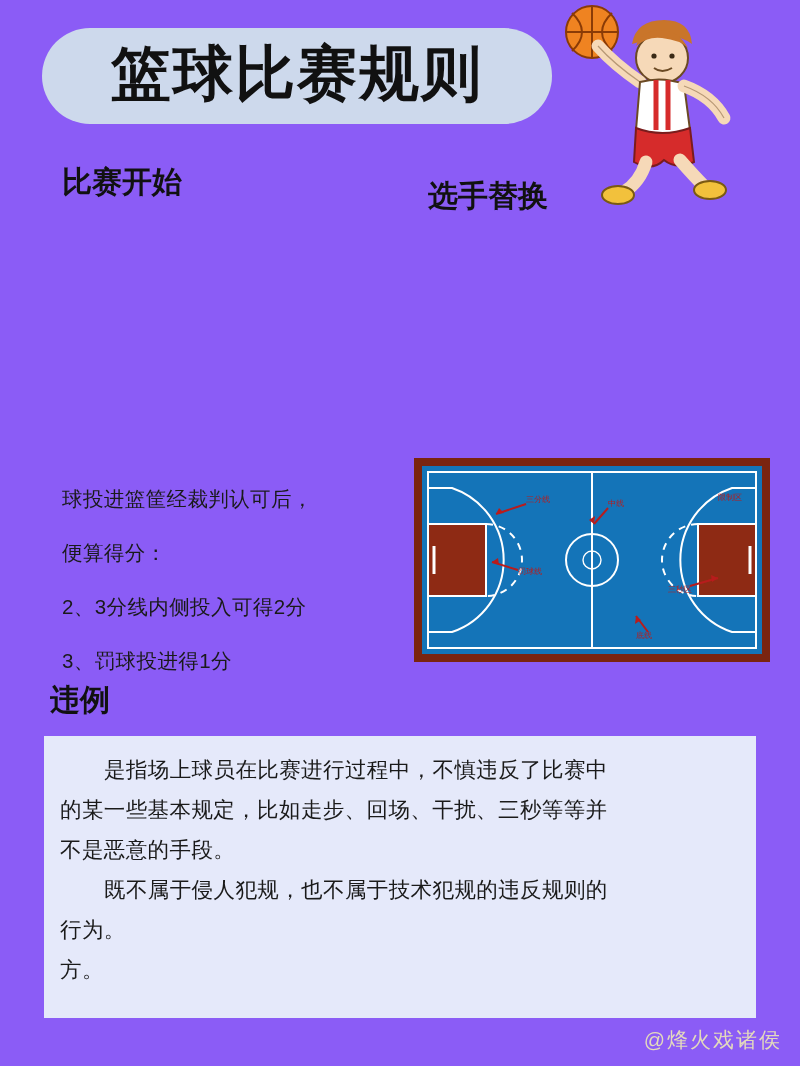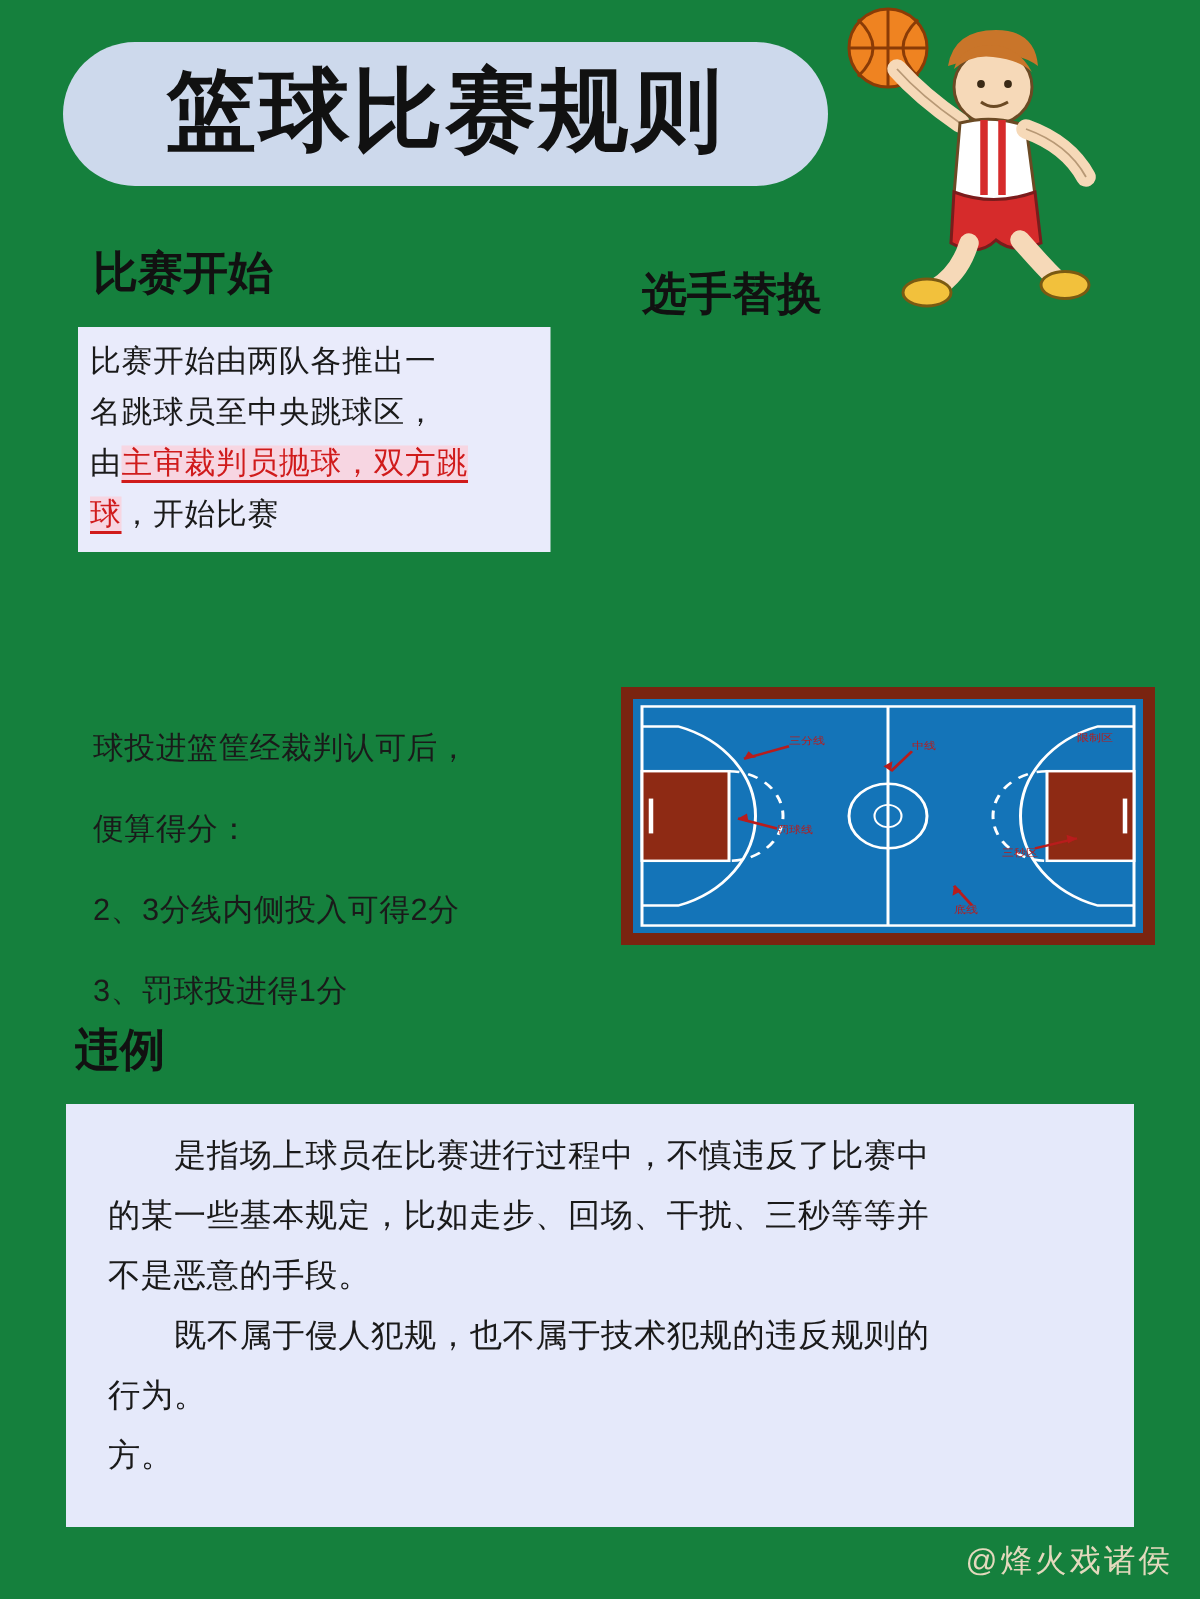--- a/index.html
+++ b/index.html
@@ -11,21 +11,21 @@
     width: 800px;
     height: 1066px;
     position: relative;
     font-family: "Liberation Sans", sans-serif;
     color: #1a1a1a;
     overflow: hidden;
   }
   .page {
     position: absolute;
     inset: 0;
-    background: #15803d;
+    background: #8b5cf6;
   }
 
   
   .title-wrap {
     position: absolute;
     left: 42px;
     top: 28px;
     width: 510px;
     height: 96px;
     background: #cdd9ec;
@@ -107,21 +107,21 @@
     letter-spacing: 0.4px;
   }
   .score-text p { margin: 16px; }
 
   
   .court {
     position: absolute;
     left: 414px;
     top: 458px;
     width: 356px;
-    height: 172px;
+    height: 204px;
     background: #7a2410;
     padding: 8px;
     box-sizing: border-box;
   }
   .court-inner {
     position: relative;
     width: 100%;
     height: 100%;
     background: #1474b8;
     overflow: hidden;
@@ -129,21 +129,21 @@
 
   
   .box-viol {
     position: absolute;
     left: 44px;
     top: 736px;
     width: 712px;
     height: 282px;
     background: #e5e9fa;
     box-sizing: border-box;
-    padding: 14px 28px;
+    padding: 14px 16px;
   }
   .box-viol p {
     margin: 0;
     font-size: 21.5px;
     line-height: 40px;
     letter-spacing: 0.4px;
   }
   .box-viol p.ind { text-indent: 44px; }
 
   
@@ -198,26 +198,20 @@
 
       <ellipse cx="90" cy="195" rx="16" ry="9" fill="#f2c13c" stroke="#7a5a12" stroke-width="2"></ellipse>
       <ellipse cx="182" cy="190" rx="16" ry="9" fill="#f2c13c" stroke="#7a5a12" stroke-width="2"></ellipse>
     </svg>
   </div>
 
   <div class="h-sec" id="h-start">比赛开始</div>
   <div class="h-sec" id="h-sub">选手替换</div>
   <div class="h-sec" id="h-viol">违例</div>
 
-  <div class="box-start">
-    <p>比赛开始由两队各推出一</p>
-    <p>名跳球员至中央跳球区，</p>
-    <p><span>由</span><span class="hl">主审裁判员抛球，双方跳</span></p>
-    <p><span class="hl">球</span><span>，开始比赛</span></p>
-  </div>
 
 
   <div class="score-text">
     <p>球投进篮筐经裁判认可后，</p>
     <p>便算得分：</p>
     <p>2、3分线内侧投入可得2分</p>
     <p>3、罚球投进得1分</p>
   </div>
 
   <div class="court">

